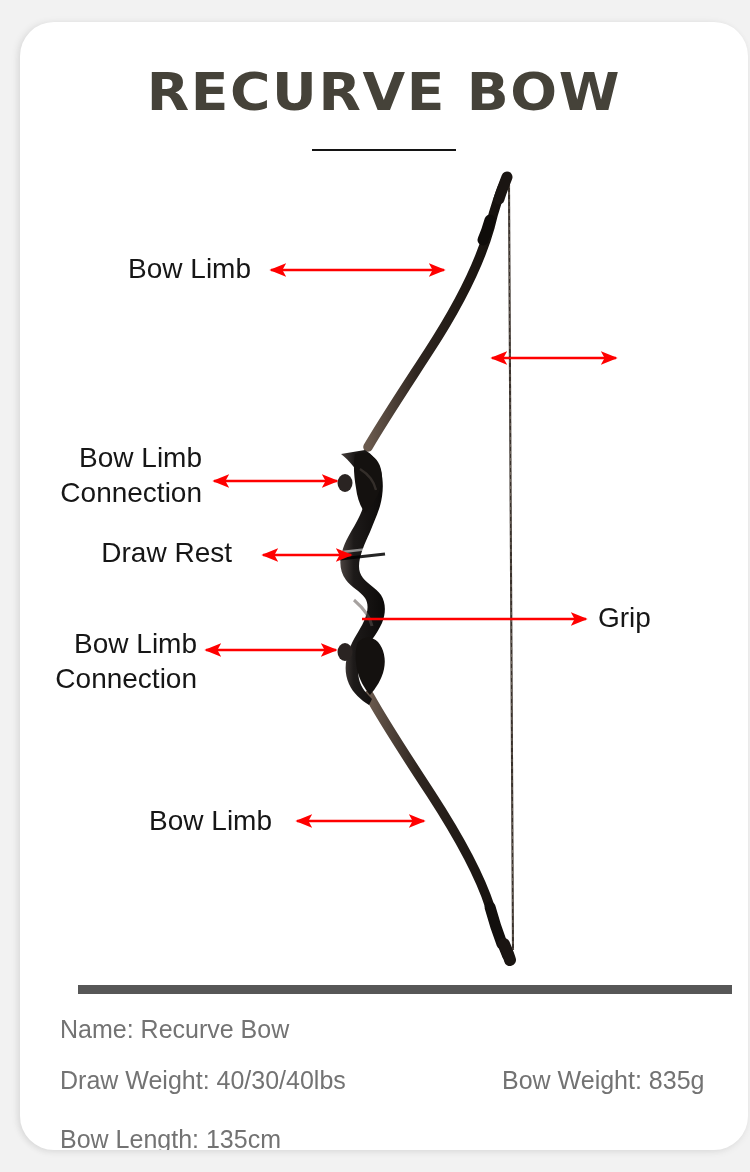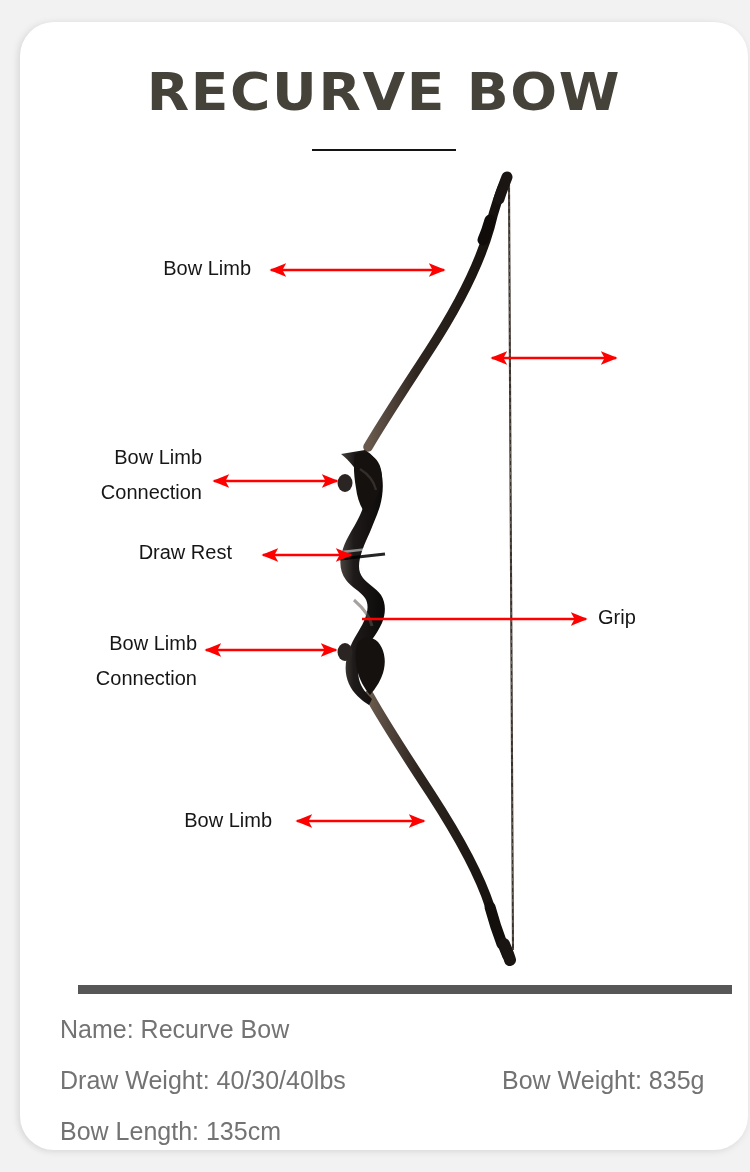--- a/index.html
+++ b/index.html
@@ -59,21 +59,21 @@
     width: 750px;
     height: 1172px;
     pointer-events: none;
   }
   .stage svg { display: block; }
 
   
   .label {
     position: absolute;
     font-family: "Liberation Sans", sans-serif;
-    font-size: 20px;
+    font-size: 28px;
     color: #161616;
     line-height: 35px;
     white-space: pre;
   }
   .label.r { text-align: right; }
   .label.l { text-align: left; }
 
   .lab-limb-top   { right: 497px; top: 229px; }
   .lab-string     { left: 603px;  top: 318px; }
   .lab-conn-top   { right: 546px; top: 418px; text-align: right; }
@@ -101,21 +101,21 @@
     position: absolute;
     font-family: "Liberation Sans", sans-serif;
     font-size: 25px;
     color: #737373;
     white-space: pre;
   }
   .spec.col-l { left: 40px; }
   .spec.col-r { left: 482px; }
   .row-0 { top: 0px; }
   .row-1 { top: 51px; }
-  .row-2 { top: 102px; }
+  .row-2 { top: 110px; }
 </style>
 </head>
 <body>
 
 <div class="page">
   <div class="card">
 
     <div class="title">RECURVE BOW</div>
     <div class="title-rule"></div>
 

